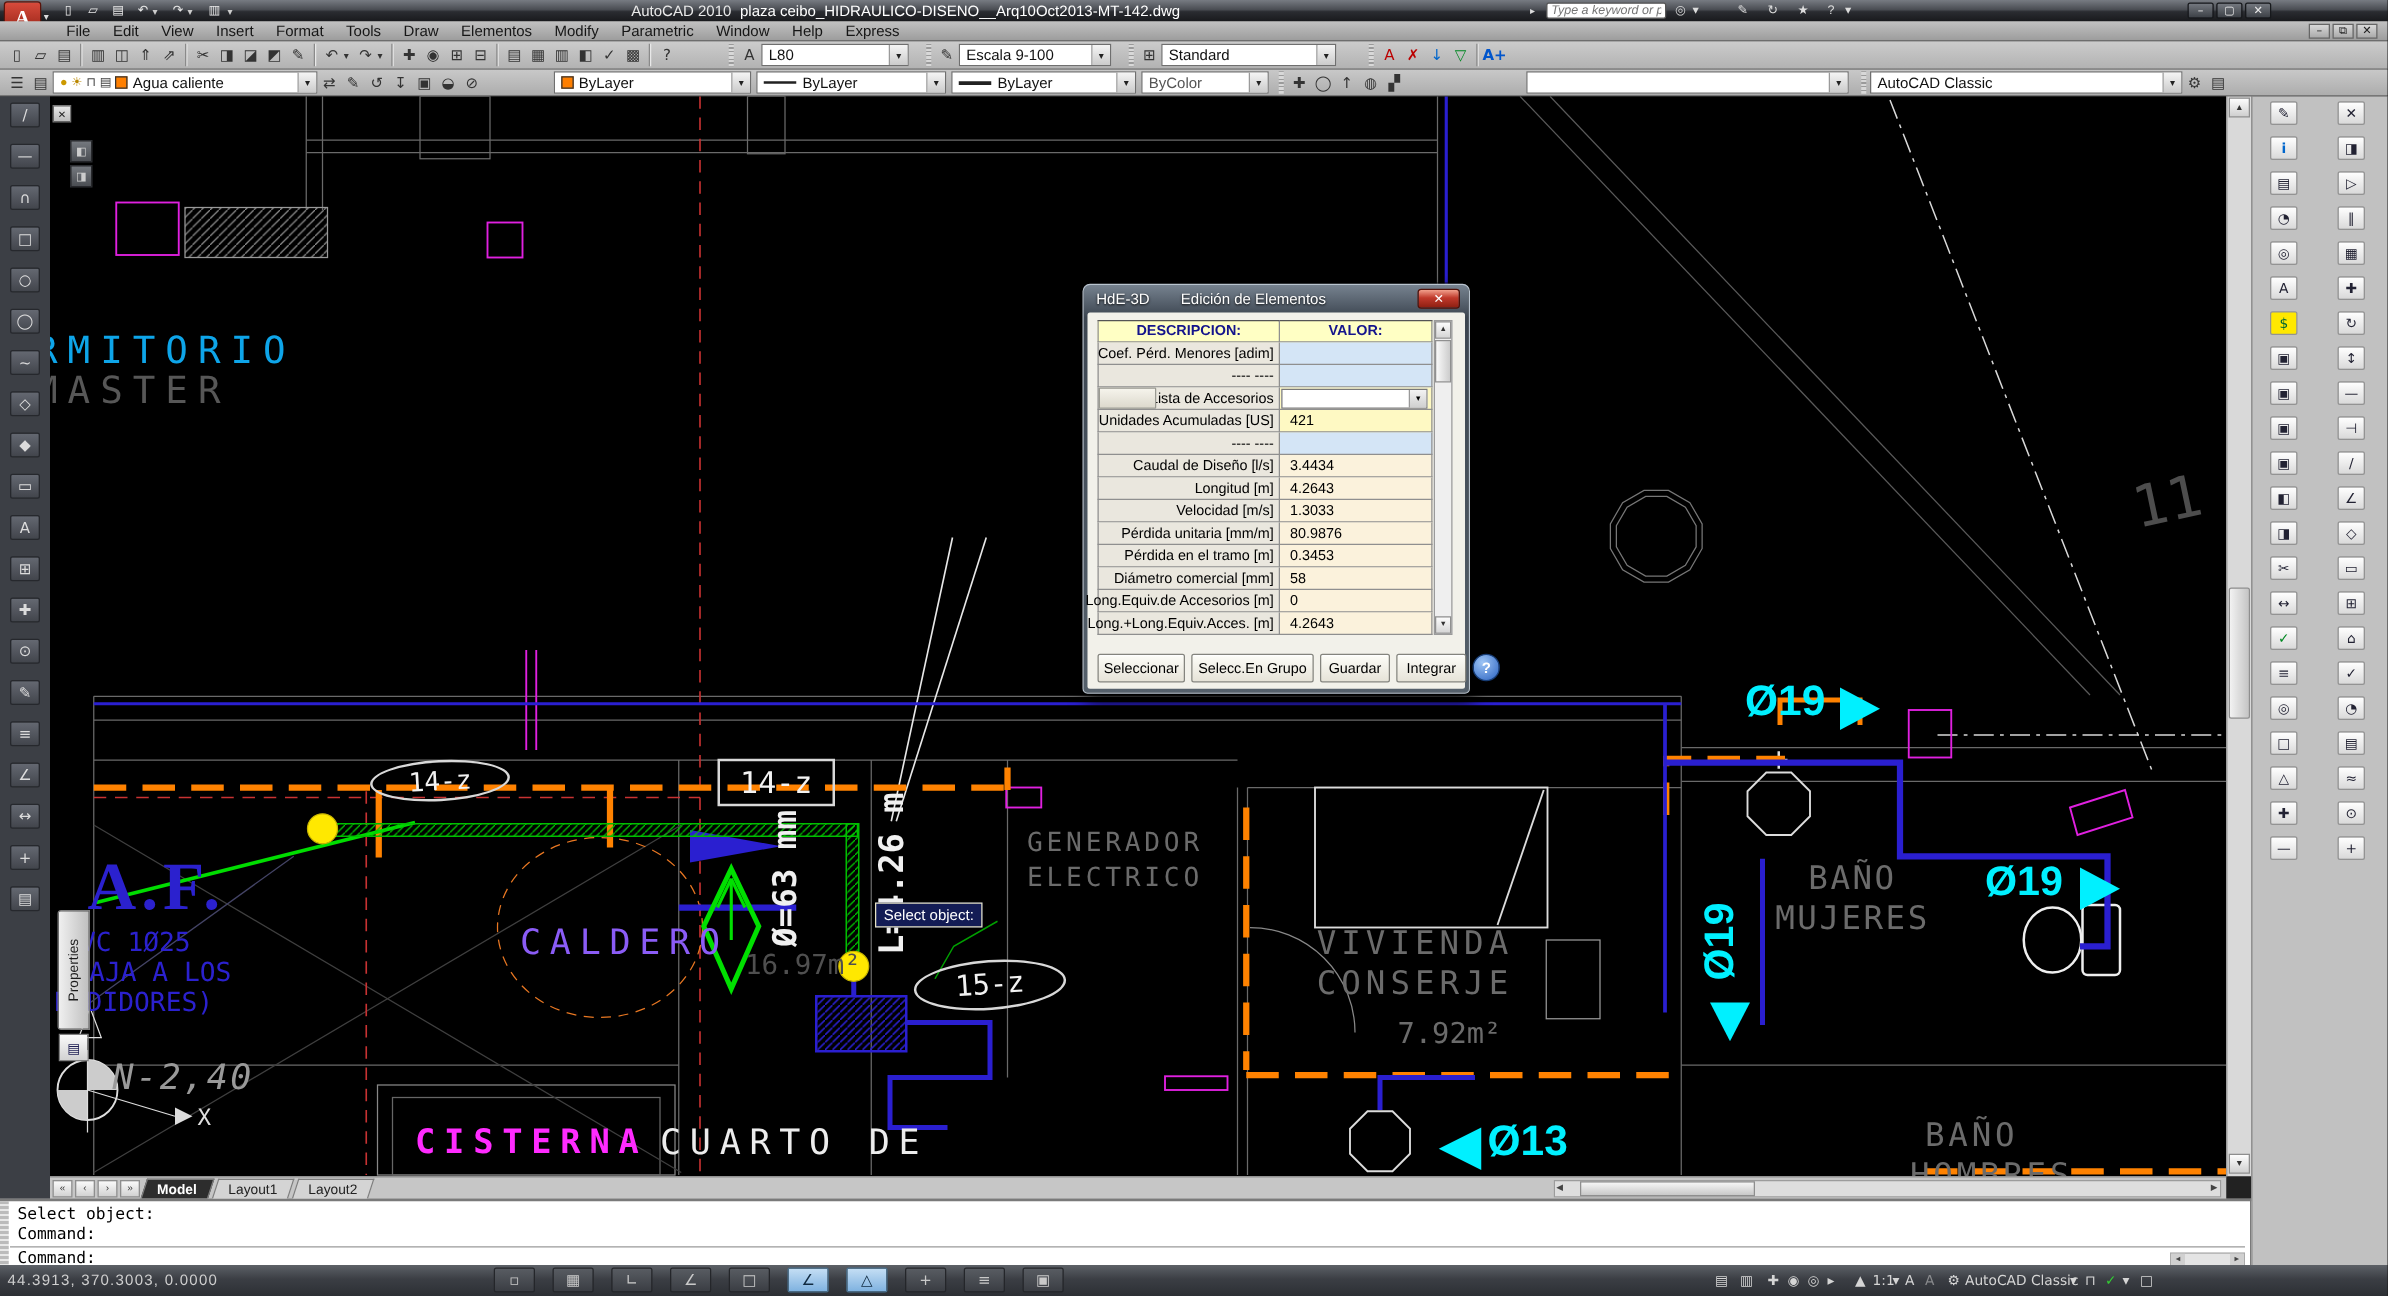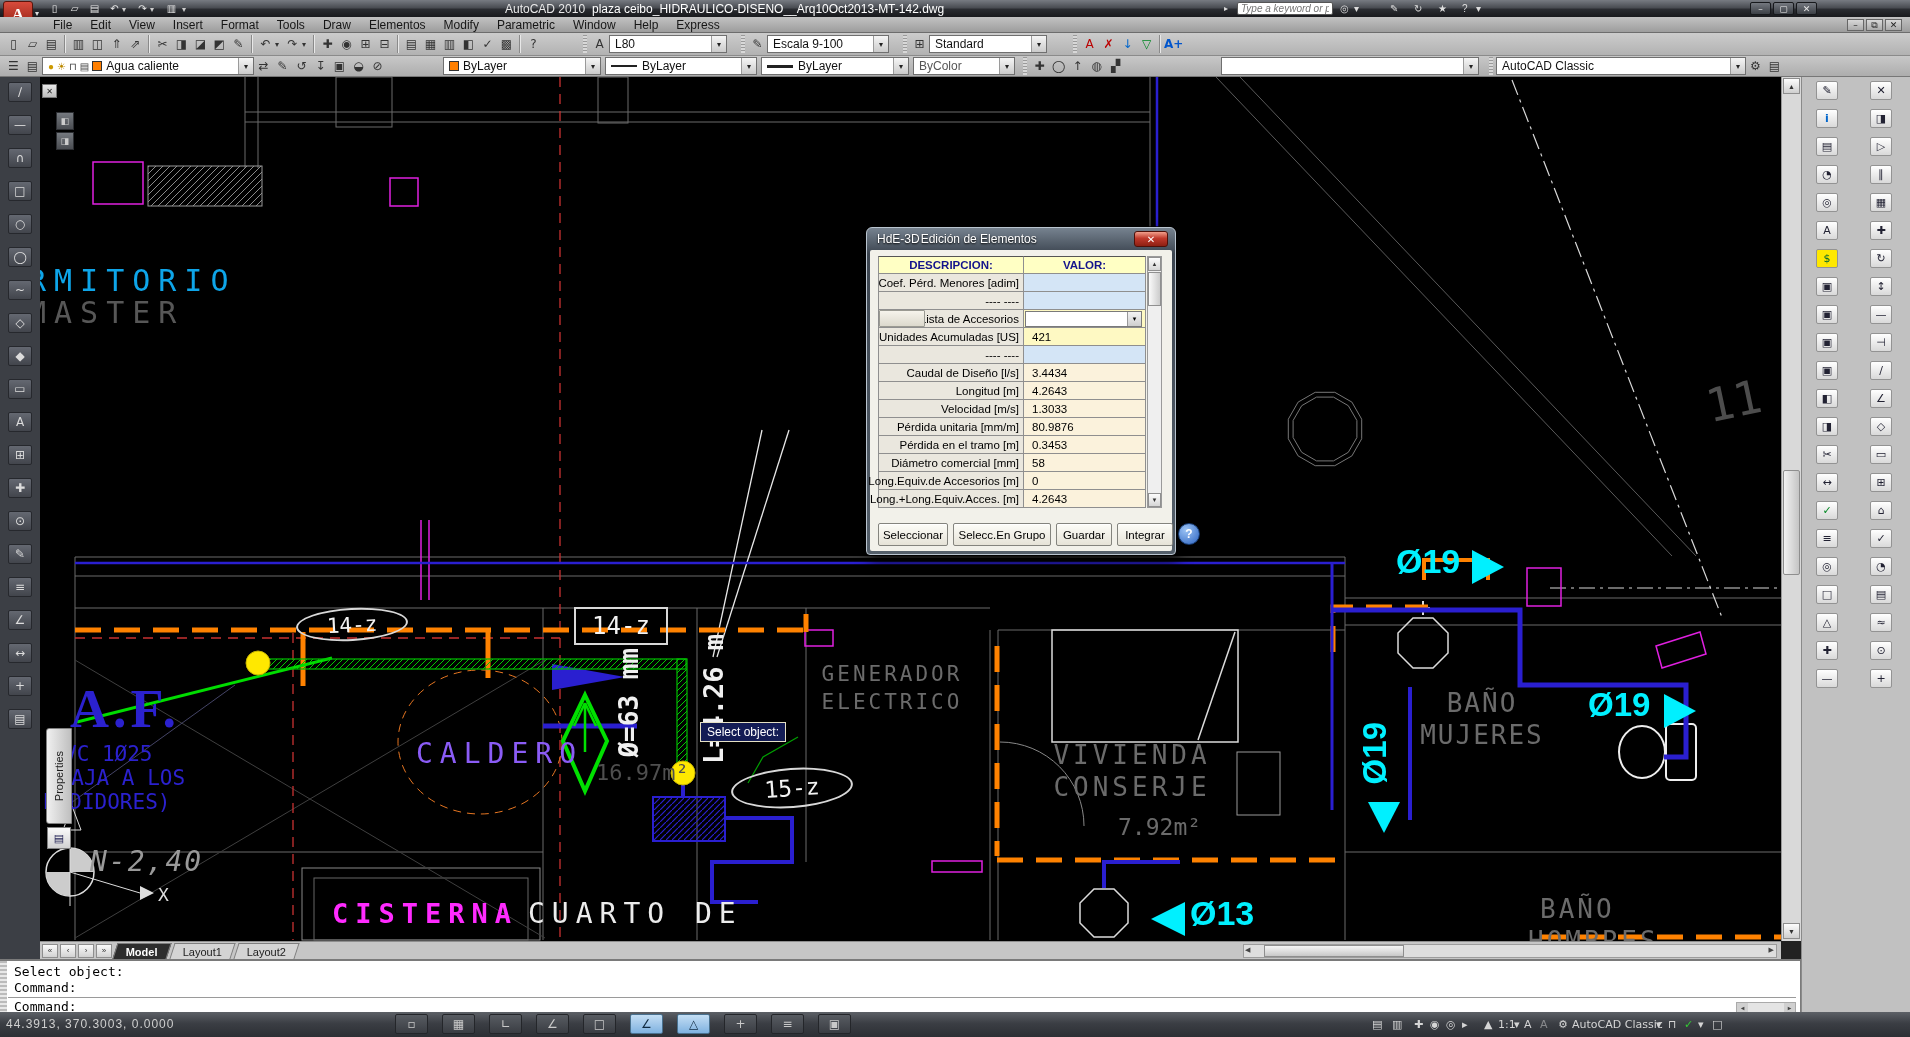--- a/index.html
+++ b/index.html
@@ -355,21 +355,21 @@
       <span class="da">▾</span>
     </div>
   <span class="grip" style="margin-left:14px"></span>
   <span class="ti">✎</span>
   <div class="cb" style="width:122px">
       <span>Escala 9-100</span>
       <span class="da">▾</span>
     </div>
   <span class="grip" style="margin-left:14px"></span>
   <span class="ti">⊞</span>
-  <div class="cb" style="width:118px">
+  <div class="cb" style="width:140px">
       <span>Standard</span>
       <span class="da">▾</span>
     </div>
   <span class="grip" style="margin-left:26px"></span>
   <span class="ti" style="color:#b00">A</span>
   <span class="ti" style="color:#b00">✗</span>
   <span class="ti" style="color:#06c">↓</span>
   <span class="ti" style="color:#082">▽</span>
   <span class="tsep"></span>
   <span class="ti" style="color:#05c;font-weight:bold">A+</span>
@@ -579,21 +579,21 @@
   <span class="sr caret" style="left:1656px">▾</span>
   <span class="sr" style="left:1668px">⊓</span>
   <span class="sr" style="left:1684px;color:#3c3">✓</span>
   <span class="sr caret" style="left:1698px">▾</span>
   <span class="sr" style="left:1712px">□</span>
 </div>
 
 <div id="dlg">
   <div id="dlg-title">
     <span style="margin-left:10px">HdE-3D</span>
-    <span style="margin-left:1px">Edición de Elementos</span>
+    <span style="margin-left:25px">Edición de Elementos</span>
   </div>
   <div id="dlg-close">✕</div>
   <div id="dlg-body">
     <div class="tbl" style="position:absolute;left:8px;top:6px">
       <div class="trow">
         <div class="tl th">DESCRIPCION:</div>
         <div class="tv th">VALOR:</div>
       </div>
       <div class="trow">
           <div class="tl">Coef. Pérd. Menores [adim]</div>

